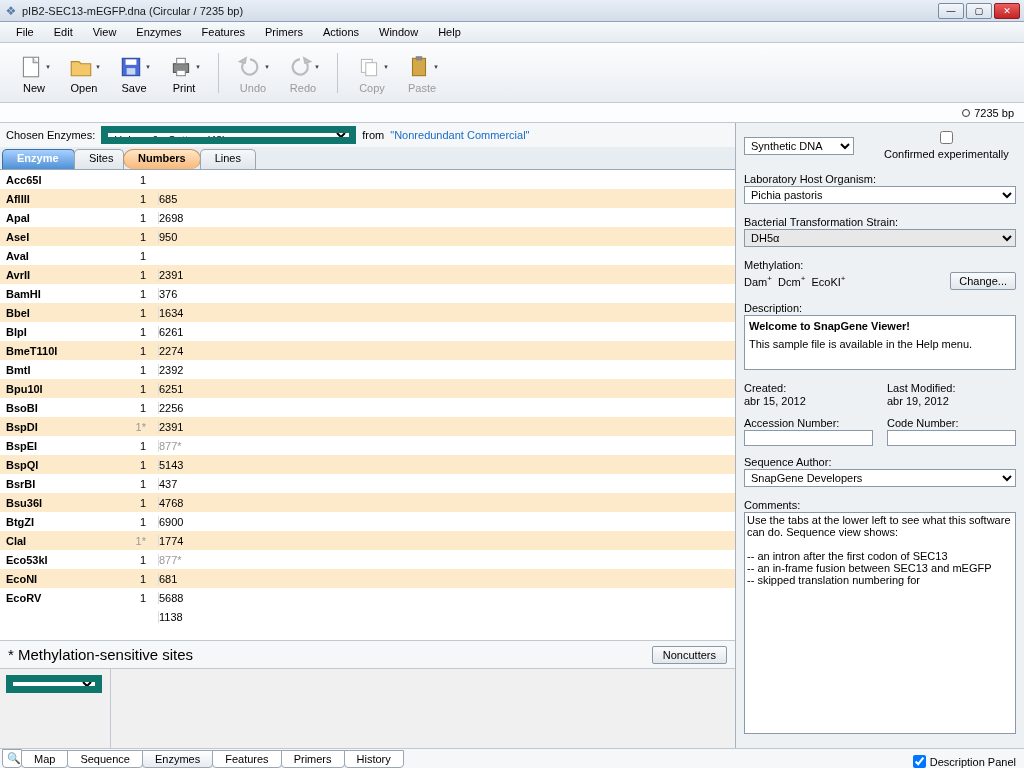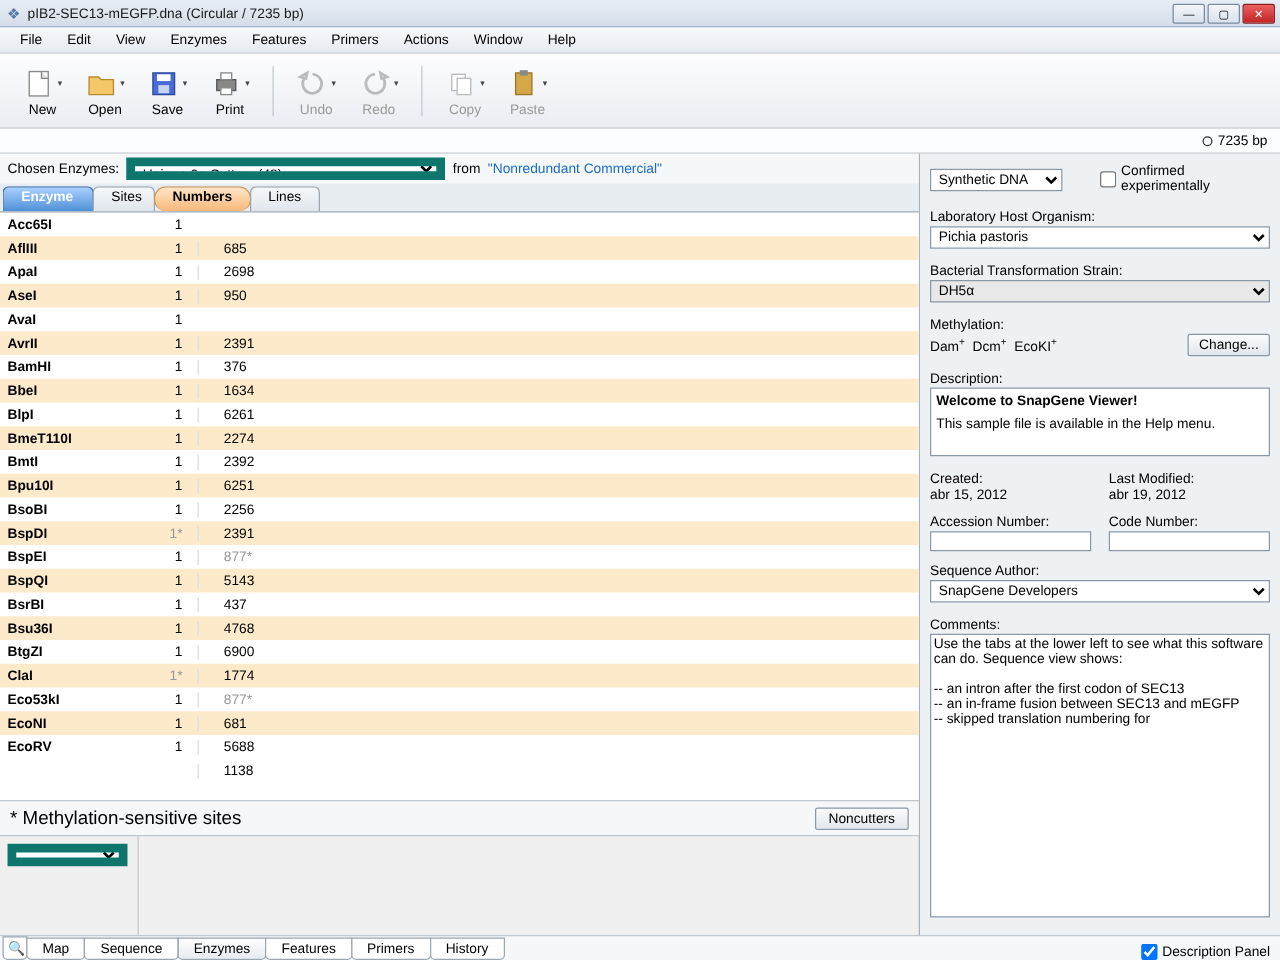--- a/index.html
+++ b/index.html
@@ -41,38 +41,38 @@
 .hdrtab.enzyme { background: linear-gradient(#a9d0ff,#4e90d6); color: #fff; font-weight: bold; border-color: #3b6fa5; width: 73px; }
 .hdrtab.sites { width: 50px; text-align: center; }
 .hdrtab.numbers { background: linear-gradient(#ffe6c7,#f8b879); font-weight: bold; color: #000; border-color: #c99257; border-radius: 10px; }
 .hdrtab.lines { }
 
 .table-wrap { flex: 1; overflow-y: auto; background: #fff; border-top: 1px solid #9aa6b2; }
 .row { display: flex; height: 19px; align-items: center; }
 .row:nth-child(even) { background: #fdeacb; }
 .row .c-enz { width: 100px; padding-left: 6px; font-weight: bold; }
 .row .c-sites { width: 58px; text-align: right; padding-right: 12px; }
-.row .c-num { flex: 1; padding-left: 20px; border-left: 1px solid #d8dde2; margin-top: 38px; }
+.row .c-num { flex: 1; border-left: 1px solid #d8dde2; margin-top: 38px; }
 .row.meth .c-sites, .row.meth .c-num { color: #999; }
 
 .footer-left { height: 28px; display: flex; align-items: center; padding: 0 8px; border-top: 1px solid #c0c8d0; background: #f5f7f9; }
 .footer-left .note { font-size: 15px; }
 .footer-left .non { margin-left: auto; padding: 2px 10px; border: 1px solid #8a99a8; background: linear-gradient(#fafbfc,#e2e7ec); border-radius: 2px; cursor: pointer; }
 
 .bottom-box { height: 80px; display: flex; border-top: 1px solid #c0c8d0; }
 .bottom-box .sel { width: 110px; padding: 6px; }
 .bottom-box .area { flex: 1; border-left: 1px solid #c0c8d0; }
 
 .bottom-tabs { height: 20px; display: flex; align-items: flex-end; border-top: 1px solid #c0c8d0; background: #f5f7f9; padding-left: 2px; }
 .btab { padding: 2px 12px; border: 1px solid #9aa6b2; background: #fff; border-top-left-radius: 0; border-top-right-radius: 0; border-bottom-left-radius: 4px; border-bottom-right-radius: 4px; margin-right: -1px; cursor: pointer; }
 .btab.first { width: 20px; padding: 2px 4px; text-align: center; }
 .btab.active { background: linear-gradient(#fff,#e6ebf0); font-weight: normal; }
 .desc-toggle { margin-left: auto; display: flex; align-items: center; gap: 4px; padding-right: 8px; }
 
-.right label { font-size: 11px; display: block; margin-bottom: 1px; }
+.right label { font-size: 11px; display: block; margin-bottom: 1px; flex-direction: column; }
 .right .field { margin-bottom: 6px; }
 .right select, .right input[type=text], .right textarea { width: 100%; border: 1px solid #8a99a8; font-size: 11px; padding: 1px 2px; background: #fff; }
 .right .row2 { display: flex; gap: 14px; justify-content: flex-end; }
 .right .row2 > div { flex: 1; }
 .right .topsel { display: flex; align-items: center; gap: 30px; margin-bottom: 6px; }
 .right .btn { padding: 2px 8px; border: 1px solid #8a99a8; background: linear-gradient(#fafbfc,#e2e7ec); border-radius: 2px; cursor: pointer; }
 .right .methrow { display: flex; align-items: center; justify-content: space-between; }
 .right textarea { resize: none; font-family: inherit; }
 sup { font-size: 8px; }
 </style>

